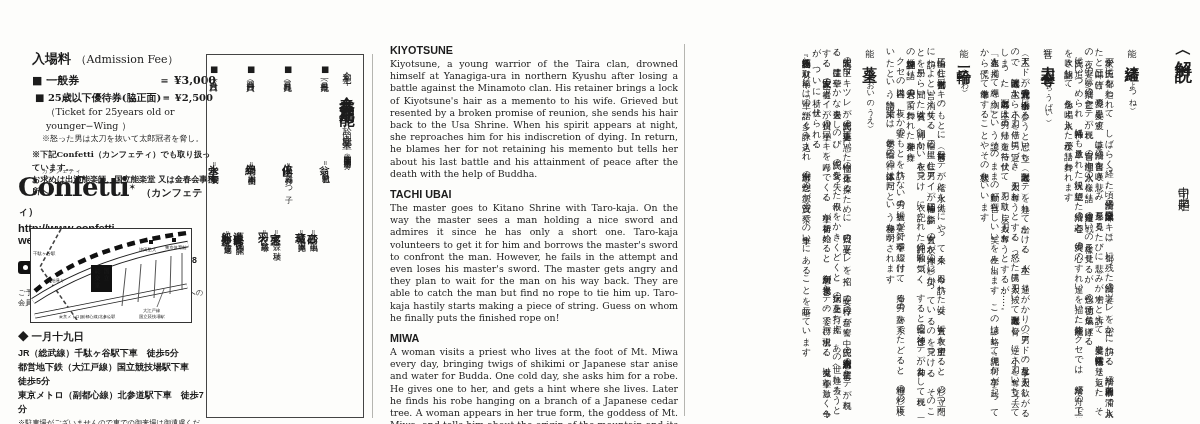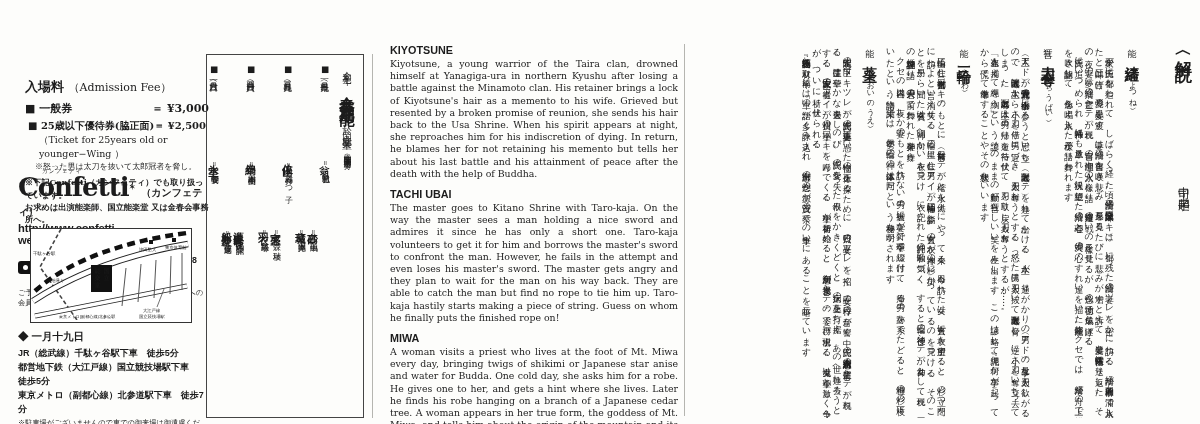--- a/index.html
+++ b/index.html
@@ -1,21 +1,21 @@
 <!DOCTYPE html>
 <html><head>
 <meta charset="utf-8">
 <style>
   html,body{margin:0;padding:0;background:#e8e8e4;}
   .page{position:relative;width:1200px;height:424px;background:#fdfdfb;overflow:hidden;
         font-family:"DejaVu Serif","Liberation Serif",serif;color:#1c1c1c;}
   .abs{position:absolute;}
 
   
-  #admission{left:25px;top:50px;width:184px;line-height:1.45;margin-top:28px;}
+  #admission{left:32px;top:50px;width:184px;line-height:1.45;}
   .adm-title{font-size:13px;font-weight:700;margin-bottom:4px;}
   .adm-title .en{font-size:11px;font-weight:400;}
   .price-row{display:flex;justify-content:space-between;font-size:11px;font-weight:600;}
   .sub-en{font-size:9.5px;padding-left:14px;}
   .youth-row{font-size:10px;font-weight:600;margin-top:2px;text-align:center;}
   .age-note{font-size:8px;padding-left:10px;}
   .free-seat{font-size:10.5px;padding-left:4px;margin-top:1px;}
   .purchase{font-size:8.2px;font-weight:600;margin-top:4px;line-height:1.5;}
 
   #confetti{left:18px;top:168px;width:186px;}

